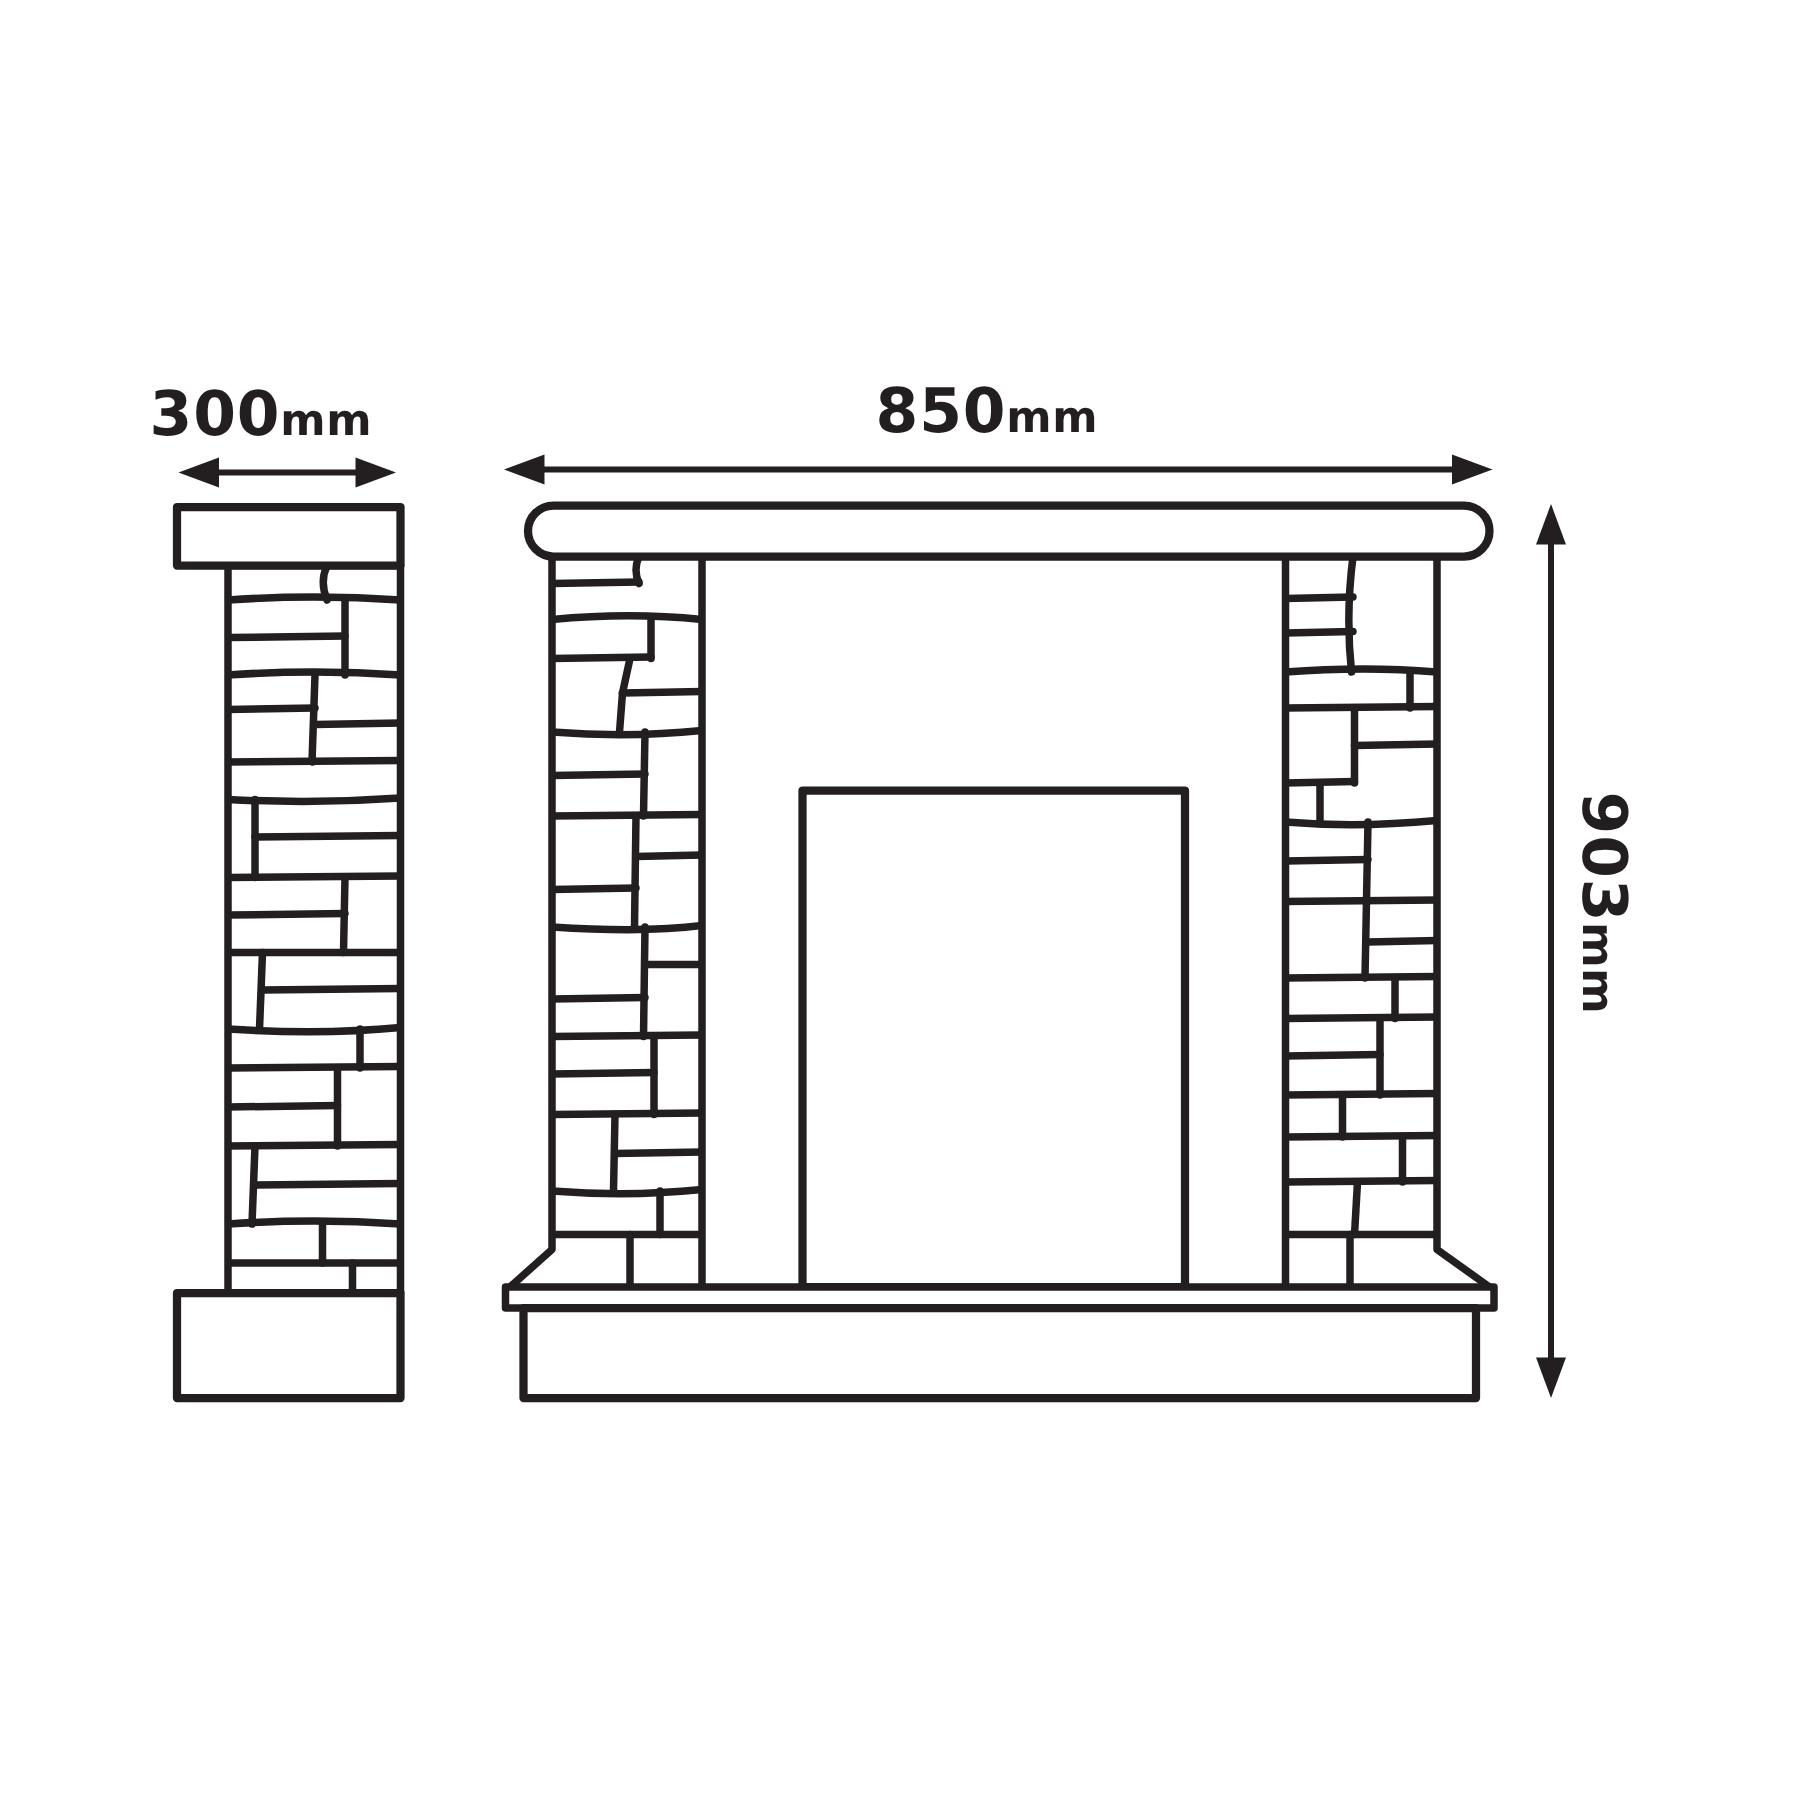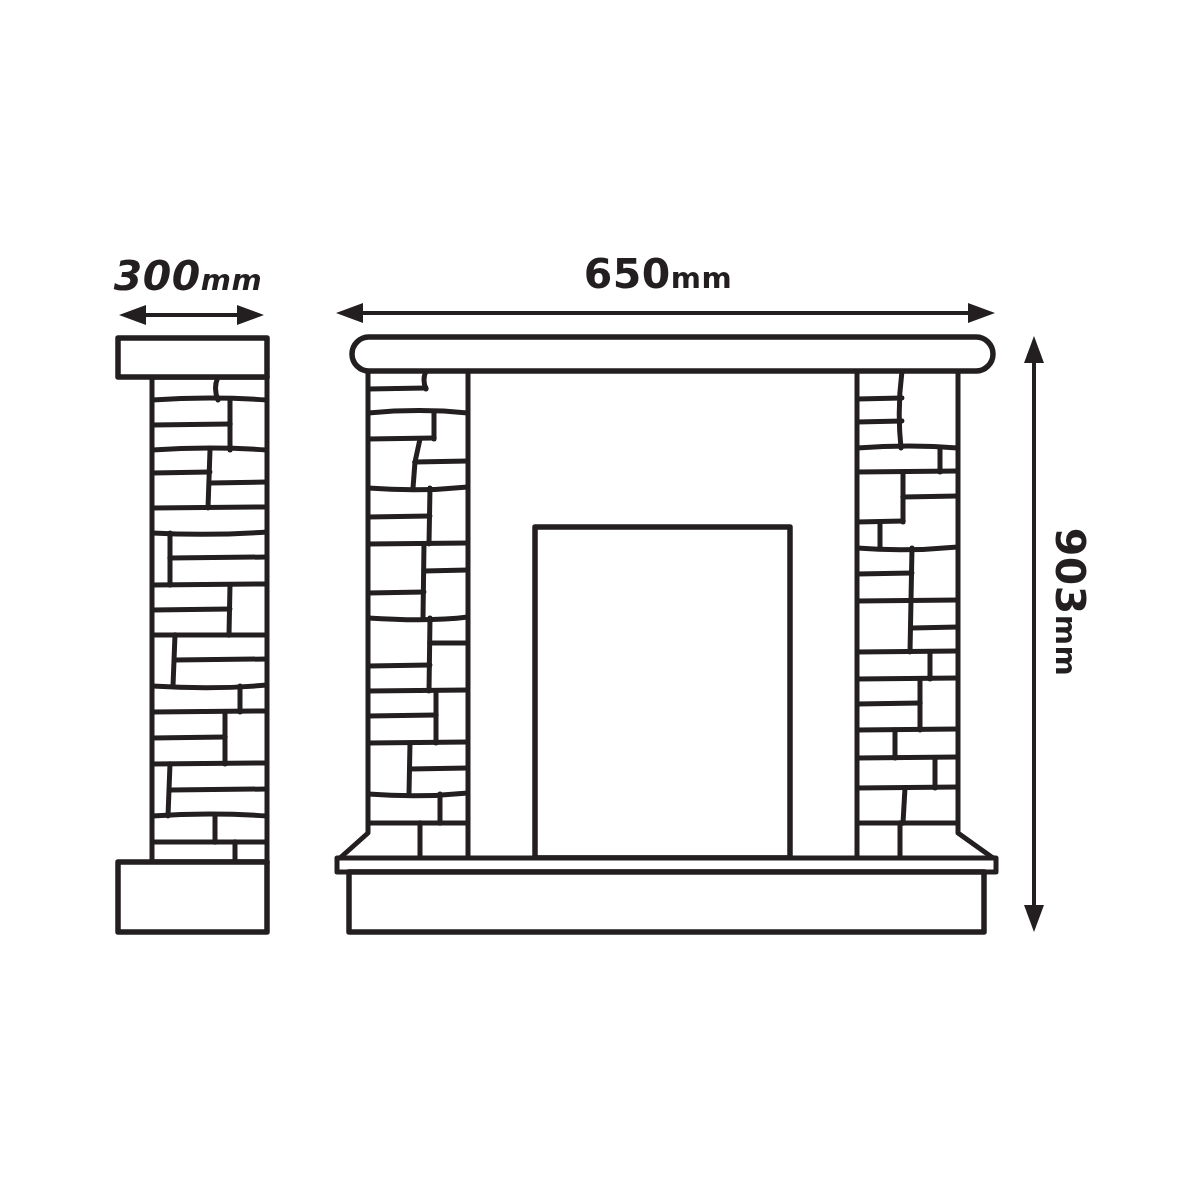--- a/index.html
+++ b/index.html
@@ -7,21 +7,21 @@
     position:relative;width:1200px;height:1200px;background:#ffffff;
     font-family:"DejaVu Sans","Liberation Sans",sans-serif;overflow:hidden;
   }
   .canvas svg{position:absolute;left:0;top:0;}
   .dim-label{
     position:absolute;color:#231f20;white-space:nowrap;line-height:1;
     letter-spacing:0.5px;
   }
   .dim-label .num{font-size:41px;font-weight:600;}
   .dim-label .unit{font-size:29px;font-weight:600;}
-  #label-side-width{left:188px;top:256px;transform:translateX(-50%);font-style:italic;}
+  #label-side-width{left:174px;top:256px;transform:translateX(-50%);}
   #label-front-width{left:658px;top:254px;transform:translateX(-50%);}
   #label-front-height{left:1069px;top:602px;transform:translate(-50%,-50%) rotate(90deg);}
 </style>
 </head>
 <body>
 
 <div class="canvas">
 
 <svg viewBox="0 0 1200 1200" width="1200" height="1200">
   <defs>
@@ -164,20 +164,20 @@
       </g>
     </g>
   </g>
 </svg>
 
 <div class="dim-label" id="label-side-width">
   <span class="num">300</span><span class="unit">mm</span>
 </div>
 
 <div class="dim-label" id="label-front-width">
-  <span class="num">650</span><span class="unit">mm</span>
+  <span class="num">850</span><span class="unit">mm</span>
 </div>
 
 <div class="dim-label" id="label-front-height">
   <span class="num">903</span><span class="unit">mm</span>
 </div>
 
 </div>
 
 </body></html>

